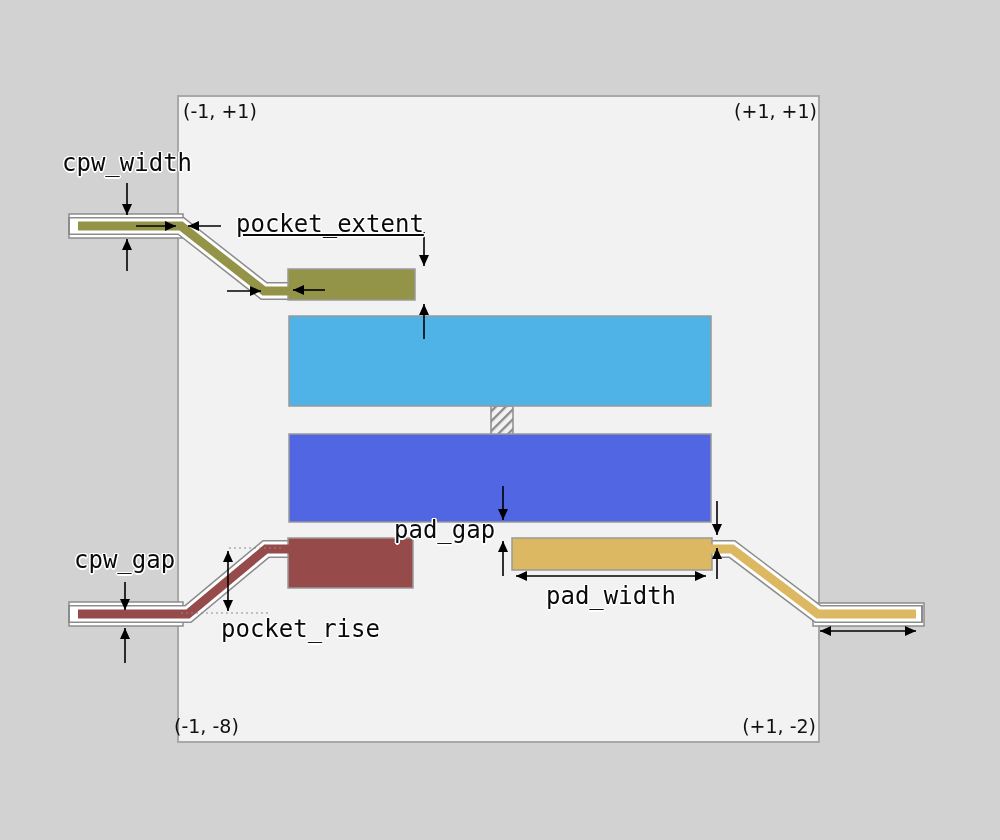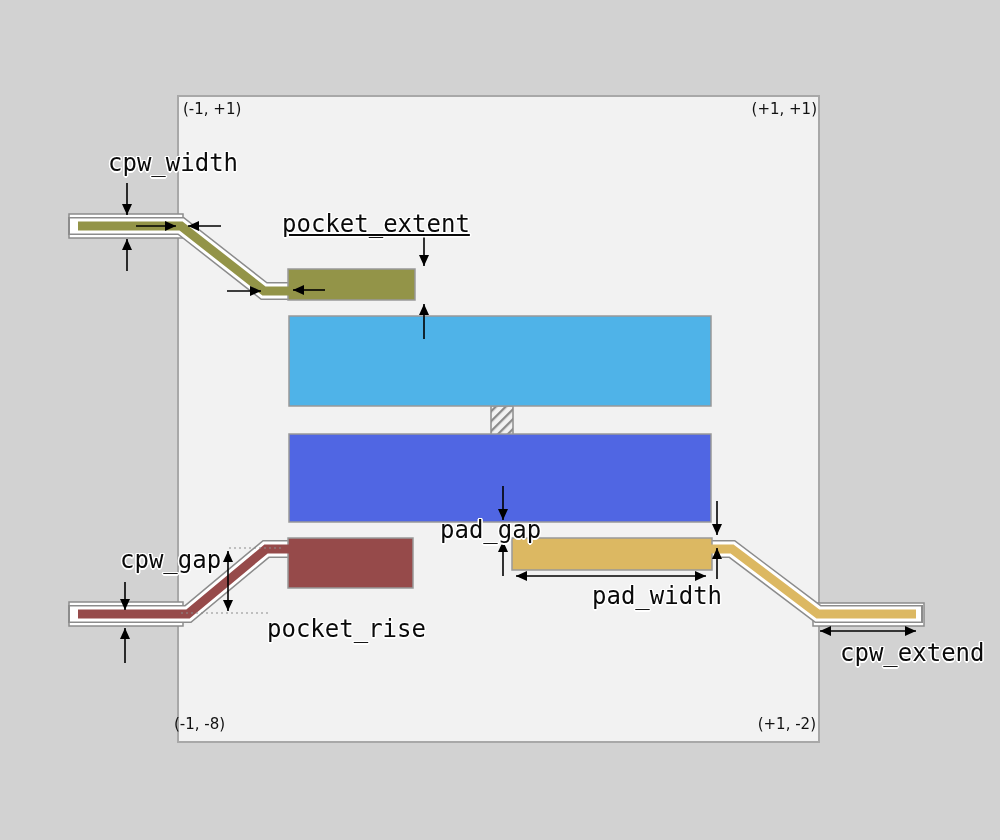--- a/index.html
+++ b/index.html
@@ -2,22 +2,22 @@
 <html><head>
 <meta charset="utf-8">
 <style>
   html,body{margin:0;padding:0;background:#d2d2d2;}
   .stage{position:relative;width:1000px;height:840px;overflow:hidden;
          font-family:"DejaVu Sans",sans-serif;}
   .stage svg{position:absolute;left:0;top:0;}
   .lbl{position:absolute;font-family:"DejaVu Sans Mono",monospace;font-size:24px;
        line-height:1.05;color:#0a0a0a;white-space:nowrap;
        text-shadow:-1.5px 0 0 #ffffff,1.5px 0 0 #ffffff,0 -1.5px 0 #ffffff,0 1.5px 0 #ffffff,
-                   -1px -1px 0 #ffffff,1px -1px 0 #ffffff,-1px 1px 0 #ffffff,1px 1px 0 #ffffff;margin-left:46px;}
-  .corner{position:absolute;font-family:"DejaVu Sans",sans-serif;font-size:15px;
+                   -1px -1px 0 #ffffff,1px -1px 0 #ffffff,-1px 1px 0 #ffffff,1px 1px 0 #ffffff;}
+  .corner{position:absolute;font-family:"DejaVu Sans",sans-serif;font-size:19px;
           line-height:1.0;color:#111;white-space:nowrap;}
 </style>
 </head>
 <body>
 
 <div class="stage">
 
 <svg width="1000" height="840" viewBox="0 0 1000 840">
   <defs>
     <marker id="ah" markerUnits="userSpaceOnUse" markerWidth="12" markerHeight="10" refX="11" refY="5" orient="auto">
@@ -91,17 +91,16 @@
 
 <span class="corner" style="left:183px;top:102px;">(-1, +1)</span>
 <span class="corner" style="right:183px;top:102px;">(+1, +1)</span>
 <span class="corner" style="left:174px;top:717px;">(-1, -8)</span>
 <span class="corner" style="right:184px;top:717px;">(+1, -2)</span>
 
 <span class="lbl" style="left:62px;top:151px;">cpw_width</span>
 <span class="lbl" style="left:236px;top:212px;text-decoration:underline;">pocket_extent</span>
 <span class="lbl" style="left:394px;top:518px;">pad_gap</span>
 <span class="lbl" style="left:546px;top:584px;">pad_width</span>
-<span class="lbl" style="left:794px;top:641px;">cpw_extend</span>
 <span class="lbl" style="left:74px;top:548px;">cpw_gap</span>
 <span class="lbl" style="left:221px;top:617px;">pocket_rise</span>
 
 </div>
 
 </body></html>

